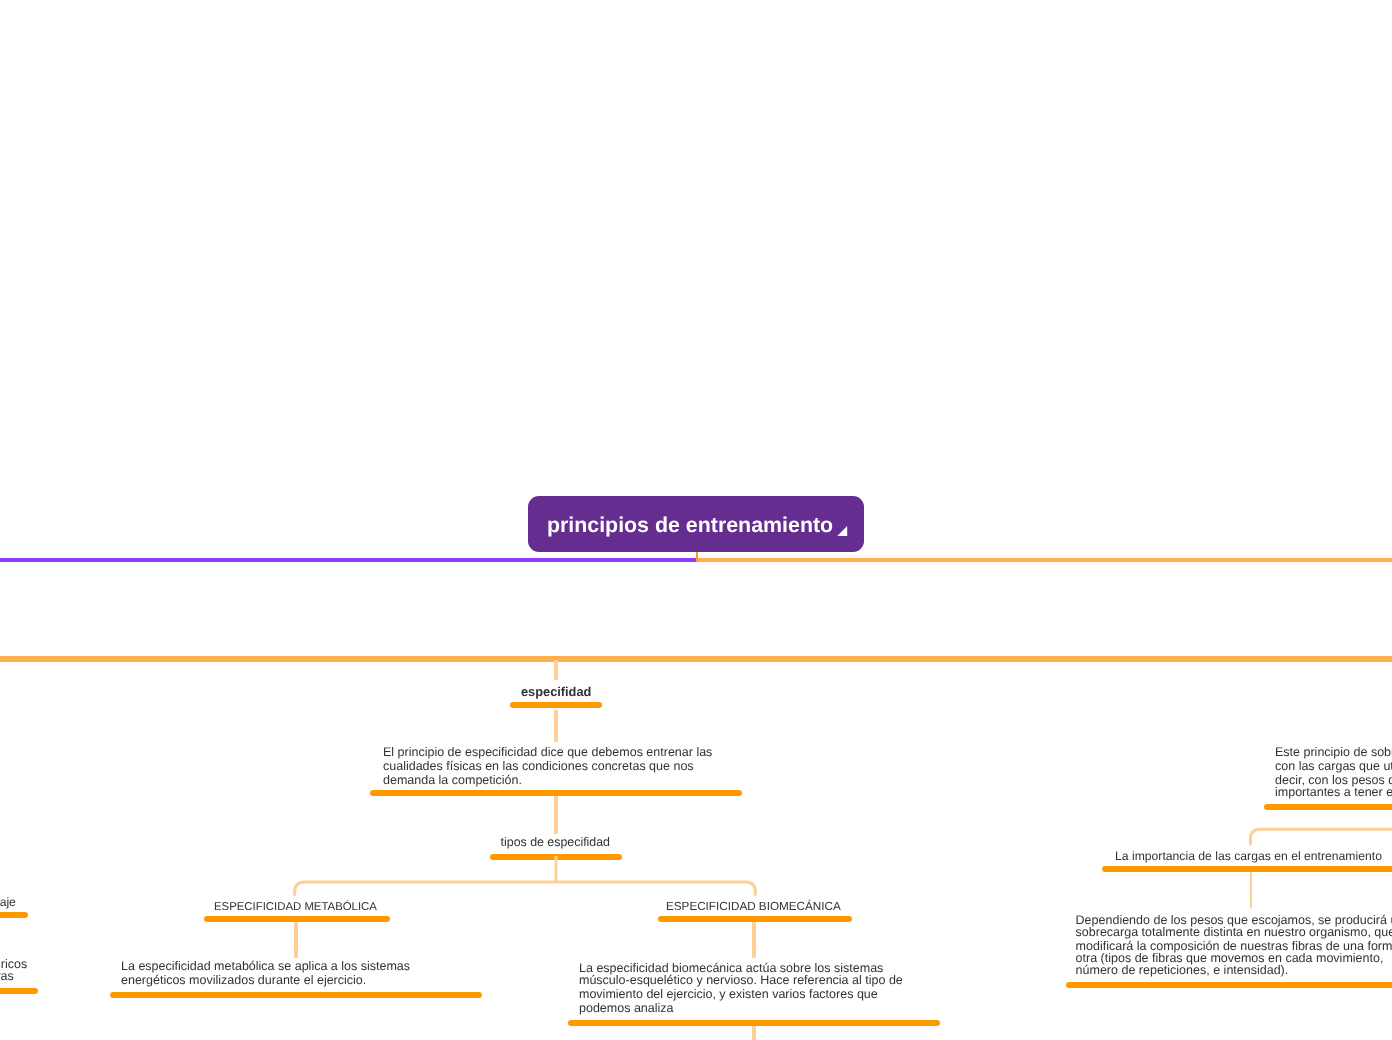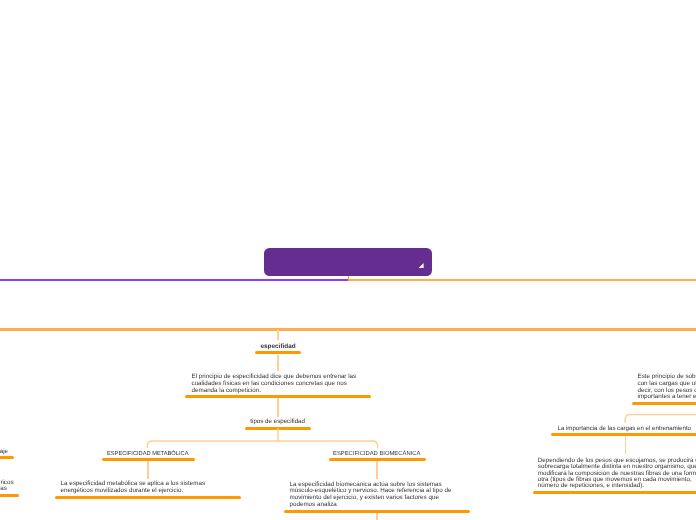--- a/index.html
+++ b/index.html
@@ -27,20 +27,21 @@
 </head>
 <body>
 
 <div id="canvas">
 
   <div class="hline" style="left:-6px;top:278.8px;width:354px;height:2.4px;background:#8b3cff;"></div>
   <div class="hline" style="left:348px;top:278.8px;width:354px;height:2.4px;background:#ffae4d;"></div>
   <div class="vline" style="left:348px;top:275.4px;width:1.3px;height:5.8px;background:#ff9a22;"></div>
 
   <div class="root-node">
+    <div class="root-label">principios de entrenamiento</div>
     <svg class="root-handle" viewBox="0 0 10 10" aria-hidden="true">
       <path d="M10 0 L10 10 L0 10 Z" fill="#ffffff"></path>
     </svg>
   </div>
 
   <div class="hline" style="left:-6px;top:328px;width:708px;height:2.5px;background:#ffae4d;"></div>
 
   <div class="vline" style="left:277.3px;top:329.5px;height:10.5px;background:#ffcf94;"></div>
   <div class="lbl" style="left:260.5px;top:342.6px;font-size:6.4px;font-weight:bold;">especifidad</div>
   <div class="ul" style="left:255px;top:350.5px;width:46px;"></div>

